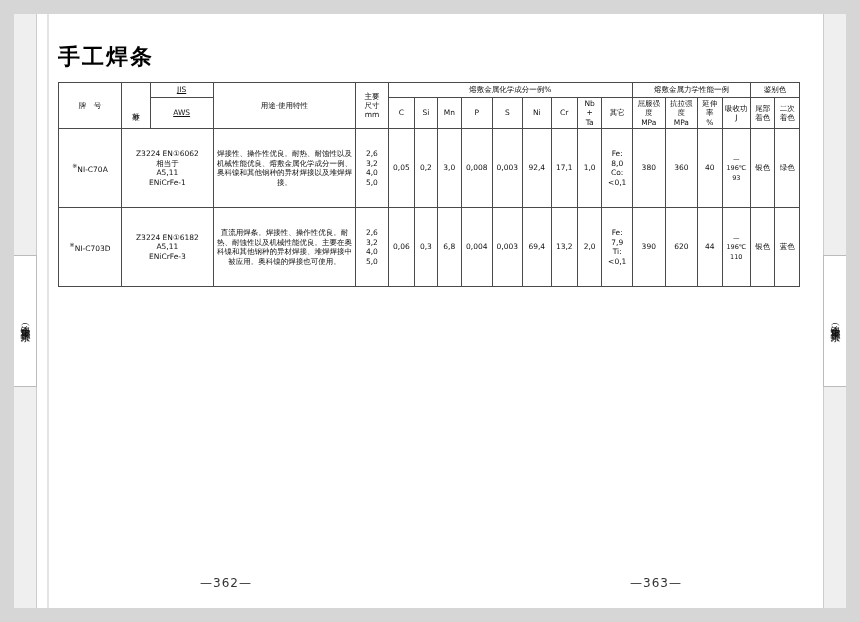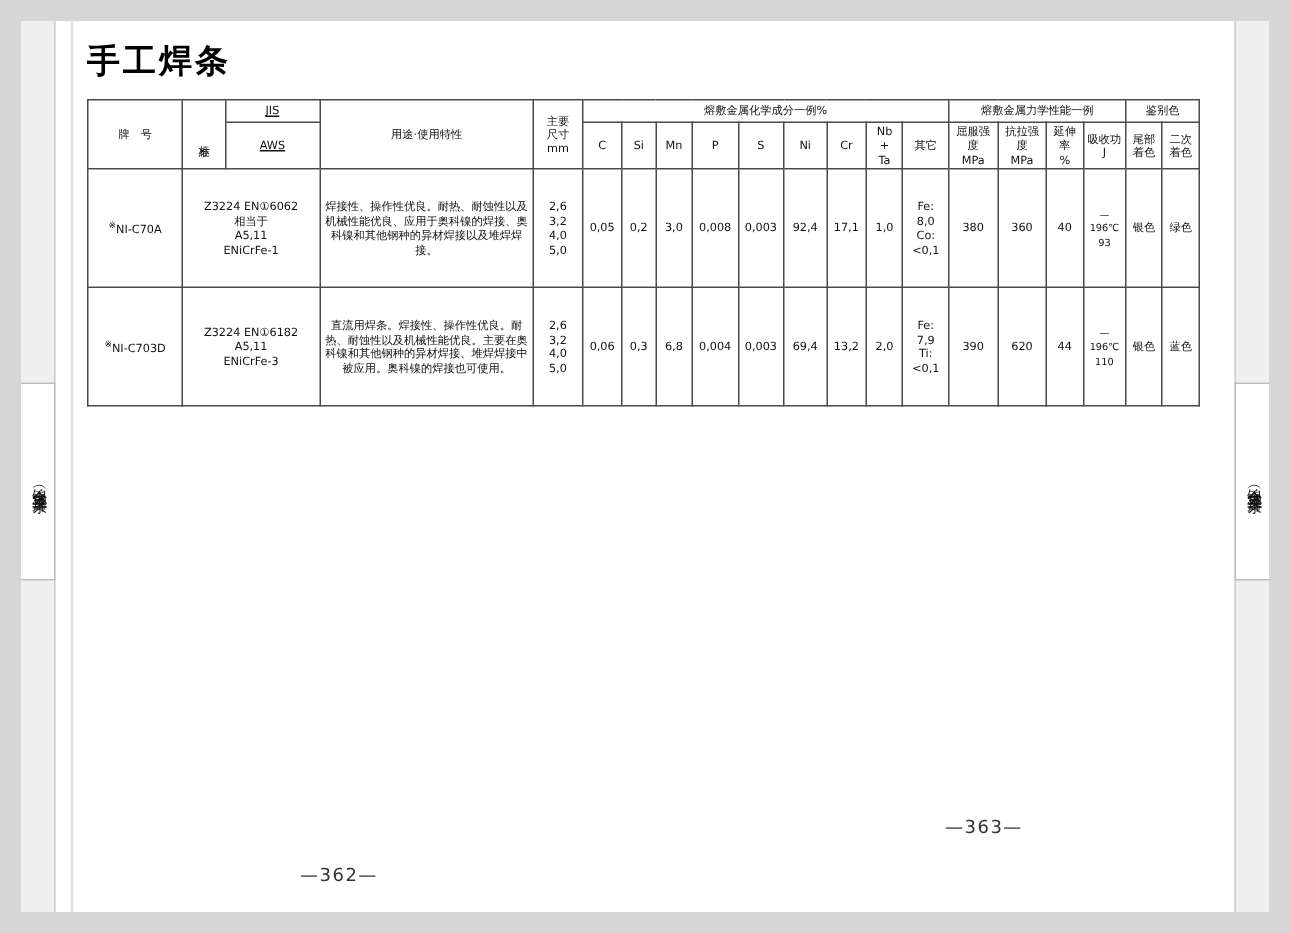--- a/index.html
+++ b/index.html
@@ -93,21 +93,21 @@
     writing-mode: vertical-rl;
     font-size: 10px;
     letter-spacing: 1px;
     color: #111111;
     line-height: 1;
     white-space: nowrap;
   }
   
   .content {
     position: absolute;
-    left: 40px; top: 12px;
+    left: 40px; top: 28px;
     width: 780px;
   }
   .doc-title {
     font-size: 22px;
     font-weight: bold;
     color: #000000;
     letter-spacing: 2px;
     margin: 14px 0 10px 18px;
     font-family: "DejaVu Sans", "Liberation Sans", sans-serif;
   }
@@ -168,21 +168,21 @@
     padding: 2px 1px;
   }
   .row-body td { height: 76px; }
   .folio {
     position: absolute;
     font-size: 12px;
     color: #333333;
     letter-spacing: 1px;
   }
   .folio-left { left: 200px; top: 576px; }
-  .folio-right { left: 630px; top: 544px; }
+  .folio-right { left: 630px; top: 576px; }
   .spine {
     position: absolute;
     left: 47px; top: 14px;
     width: 2px; height: 594px;
     background: #e4e4e4;
   }
 </style>
 </head>
 <body>
 
@@ -272,21 +272,21 @@
         <tr class="row-body">
           <td class="cell-grade">
             <span class="grade-sup">※</span><span class="grade-name">NI-C70A</span>
           </td>
           <td class="cell-std" colspan="2">
             <span style="white-space:pre-line">Z3224 EN①6062
 相当于
 A5,11
 ENiCrFe-1</span>
           </td>
-          <td class="cell-left">焊接性、操作性优良。耐热、耐蚀性以及机械性能优良、应用于奥科镍的焊接、奥科镍和其他钢种的异材焊接以及堆焊焊接。</td>
+          <td class="cell-left">焊接性、操作性优良。耐热、耐蚀性以及机械性能优良、熔敷金属化学成分一例、奥科镍和其他钢种的异材焊接以及堆焊焊接。</td>
           <td class="cell-size">
             <span style="white-space:pre-line">2,6
 3,2
 4,0
 5,0</span>
           </td>
           <td>0,05</td>
           <td>0,2</td>
           <td>3,0</td>
           <td>0,008</td>

